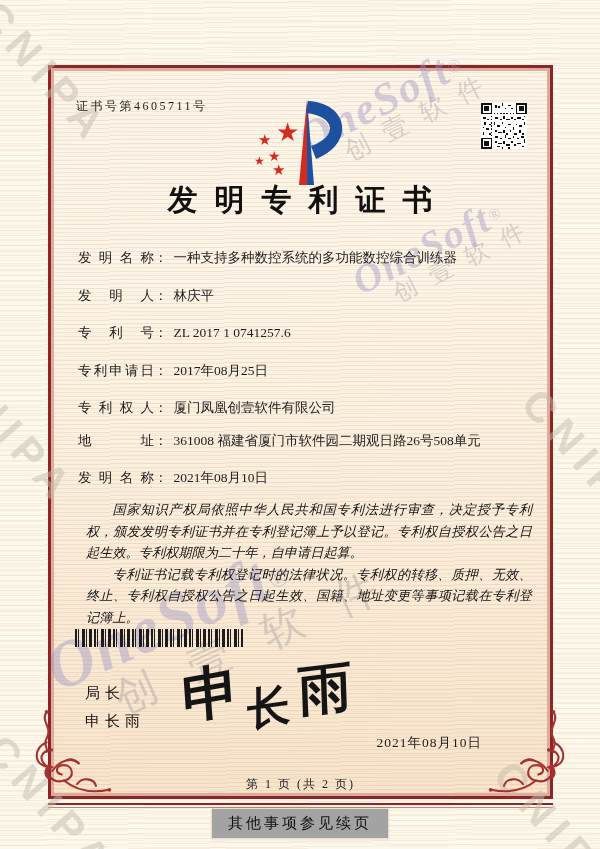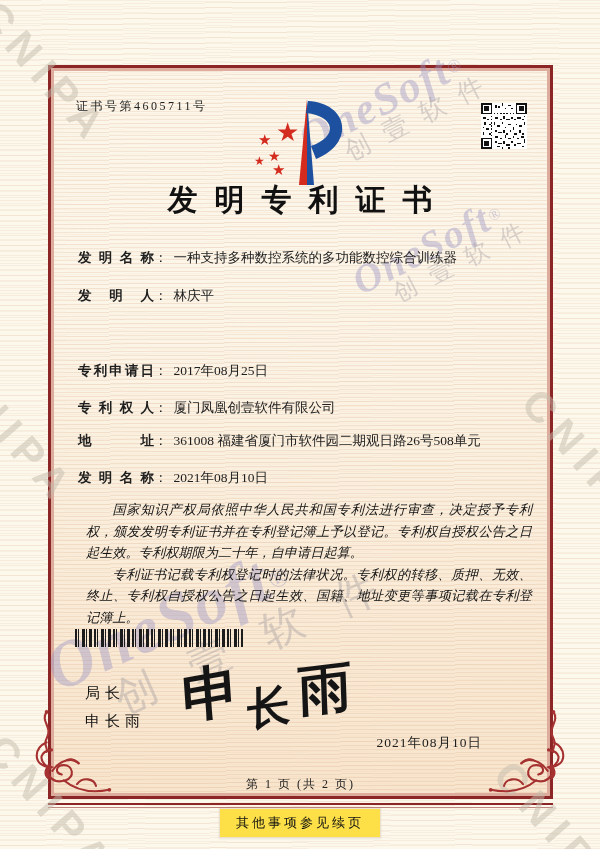--- a/index.html
+++ b/index.html
@@ -29,21 +29,21 @@
   .wm .reg{font-size:0.4em;vertical-align:super;color:rgba(156,148,196,0.42);font-style:normal;}
   .wm .cn{color:rgba(152,148,152,0.36);letter-spacing:16px;font-style:normal;}
   .wmc{position:absolute;transform-origin:left top;font-family:'Liberation Sans','DejaVu Sans',sans-serif;
        font-weight:bold;font-size:42px;color:rgba(196,188,172,0.5);letter-spacing:9px;pointer-events:none;}
   
   .content{position:absolute;left:0;top:0;width:600px;height:849px;}
   .certno{position:absolute;left:76px;top:98px;font-size:12px;letter-spacing:2.5px;color:#222;}
   .title{position:absolute;left:0;top:180px;width:600px;text-align:center;
          font-size:30px;font-weight:bold;letter-spacing:17px;text-indent:17px;color:#111;}
   .frow{position:absolute;left:78px;width:460px;height:18px;font-size:13.5px;color:#1e1e1e;white-space:nowrap;}
-  .flabel{display:inline-block;width:76px;text-align:justify;text-align-last:justify;vertical-align:top;font-weight:bold;}
+  .flabel{display:inline-block;width:76px;text-align:justify;text-align-last:justify;vertical-align:top;}
   .flabel.w2{width:84px;}
   .fcolon{display:inline-block;}
   .fvalue{margin-left:6px;}
   .fgroup2{position:absolute;left:227px;top:0;}
   .bodytext{position:absolute;left:78px;top:499px;width:446px;font-size:13.2px;line-height:21.6px;
             font-style:italic;color:#141414;text-align:justify;margin-left:8px;}
   .bodytext p{margin:0;text-indent:2em;}
   .barcode{position:absolute;left:75px;top:629px;width:168px;height:18px;
     background-image:repeating-linear-gradient(90deg,
       #1c1c1c 0 2px, transparent 2px 3px,
@@ -56,22 +56,22 @@
   .sig-script{position:absolute;left:182px;top:652px;width:180px;transform:rotate(-3deg);color:#151515;}
   .sig-script span{display:inline-block;font-weight:600;}
   .sig-script .c0{font-size:58px;transform:rotate(-7deg) skewX(-6deg);}
   .sig-script .c1{font-size:44px;transform:translate(6px,12px) rotate(-5deg) skewX(-8deg);}
   .sig-script .c2{font-size:54px;transform:translate(14px,0) rotate(-4deg) skewX(-5deg);}
   .issue-date{position:absolute;left:320px;top:734px;width:162px;text-align:right;font-size:13.5px;
               letter-spacing:1px;color:#1e1e1e;}
   .pagefoot{position:absolute;left:48px;top:776px;width:505px;text-align:center;font-size:12px;
             letter-spacing:2px;color:#222;}
   .tab{position:absolute;left:50%;top:808px;transform:translateX(-50%);
-       background:#fde047;border:1px solid #ece0cc;box-shadow:0 1px 2px rgba(0,0,0,0.08);
-       padding:5px 16px;font-size:13px;letter-spacing:3px;color:#111;white-space:nowrap;}
+       background:#a3a3a3;border:1px solid #ece0cc;box-shadow:0 1px 2px rgba(0,0,0,0.08);
+       padding:5px 16px;font-size:15px;letter-spacing:3px;color:#111;white-space:nowrap;}
   .orn{position:absolute;width:95px;height:95px;}
   .orn.left{left:20px;top:710px;}
   .orn.right{left:485px;top:710px;transform:scaleX(-1);}
   .logo{position:absolute;left:250px;top:93px;width:112px;height:98px;}
   .qr{position:absolute;left:481px;top:103px;width:46px;height:46px;}
 </style>
 </head>
 <body>
 
 <div class="frame"></div>
@@ -129,20 +129,23 @@
   </svg>
 
   <div class="title">发明专利证书</div>
 
   <div class="frow" style="top:249px;">
     <span class="flabel">发明名称</span><span class="fcolon">：</span><span class="fvalue">一种支持多种数控系统的多功能数控综合训练器</span>
   </div>
   <div class="frow" style="top:287px;">
     <span class="flabel">发明人</span><span class="fcolon">：</span><span class="fvalue">林庆平</span>
   </div>
+  <div class="frow" style="top:324px;">
+    <span class="flabel">专利号</span><span class="fcolon">：</span><span class="fvalue">ZL 2017 1 0741257.6</span>
+  </div>
   <div class="frow" style="top:362px;">
     <span class="flabel">专利申请日</span><span class="fcolon">：</span><span class="fvalue">2017年08月25日</span>
   </div>
   <div class="frow" style="top:399px;">
     <span class="flabel">专利权人</span><span class="fcolon">：</span><span class="fvalue">厦门凤凰创壹软件有限公司</span>
   </div>
   <div class="frow" style="top:432px;">
     <span class="flabel">地址</span><span class="fcolon">：</span><span class="fvalue">361008 福建省厦门市软件园二期观日路26号508单元</span>
   </div>
   <div class="frow" style="top:469px;">

